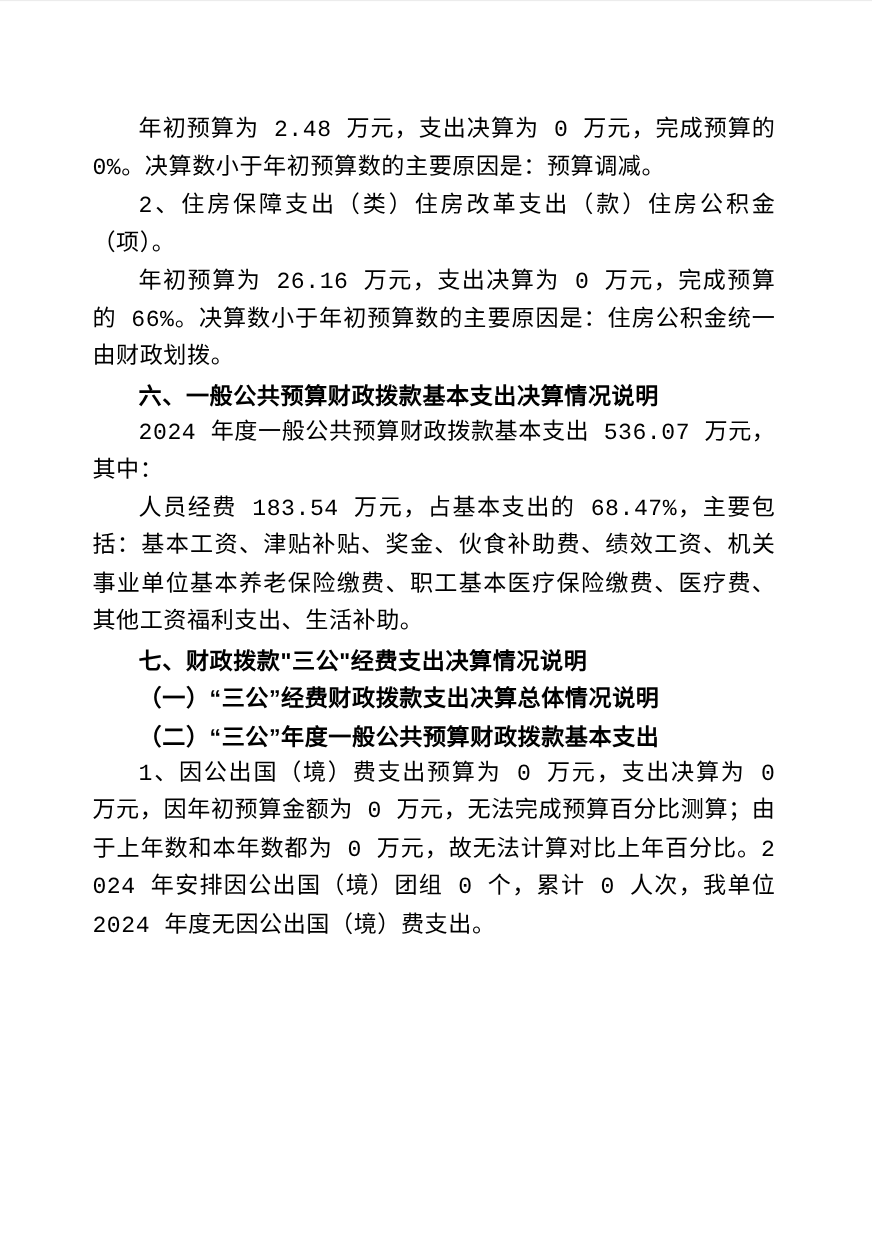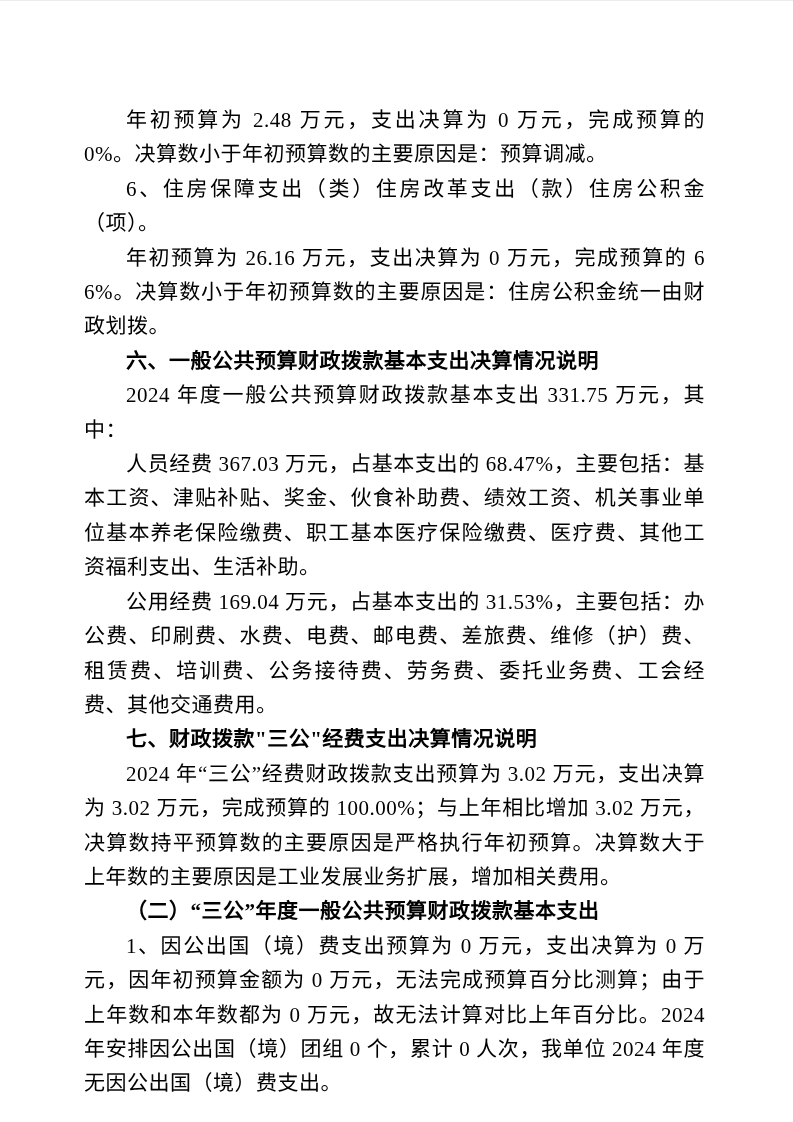--- a/index.html
+++ b/index.html
@@ -18,50 +18,49 @@
   }
   .content {
     position: absolute;
     left: 84px;
     top: 102px;
     width: 621px;
     color: #000000;
   }
   .para {
     margin: 0;
-    font-family: Liberation Serif, serif;
+    font-family: Liberation Mono, monospace;
     font-size: 21px;
     line-height: 34.4px;
     text-align: justify;
     text-indent: 2em;
     letter-spacing: 0.5px;
     word-break: break-all;
   }
   .heading {
     margin: 0;
-    font-family: Liberation Serif, serif;
+    font-family: Liberation Sans, sans-serif;
     font-weight: 700;
     font-size: 21px;
     line-height: 34.4px;
     text-align: justify;
     text-indent: 2em;
     letter-spacing: 0.5px;
     word-break: break-all;
   }
 </style>
 </head>
 <body>
 
 <div class="page">
   <div class="content">
     <p class="para">年初预算为 2.48 万元，支出决算为 0 万元，完成预算的 0%。决算数小于年初预算数的主要原因是：预算调减。</p>
-    <p class="para">6、住房保障支出（类）住房改革支出（款）住房公积金（项）。</p>
+    <p class="para">2、住房保障支出（类）住房改革支出（款）住房公积金（项）。</p>
     <p class="para">年初预算为 26.16 万元，支出决算为 0 万元，完成预算的 66%。决算数小于年初预算数的主要原因是：住房公积金统一由财政划拨。</p>
     <h3 class="heading">六、一般公共预算财政拨款基本支出决算情况说明</h3>
-    <p class="para">2024 年度一般公共预算财政拨款基本支出 331.75 万元，其中：</p>
-    <p class="para">人员经费 367.03 万元，占基本支出的 68.47%，主要包括：基本工资、津贴补贴、奖金、伙食补助费、绩效工资、机关事业单位基本养老保险缴费、职工基本医疗保险缴费、医疗费、其他工资福利支出、生活补助。</p>
-    <p class="para">公用经费 169.04 万元，占基本支出的 31.53%，主要包括：办公费、印刷费、水费、电费、邮电费、差旅费、维修（护）费、租赁费、培训费、公务接待费、劳务费、委托业务费、工会经费、其他交通费用。</p>
+    <p class="para">2024 年度一般公共预算财政拨款基本支出 536.07 万元，其中：</p>
+    <p class="para">人员经费 183.54 万元，占基本支出的 68.47%，主要包括：基本工资、津贴补贴、奖金、伙食补助费、绩效工资、机关事业单位基本养老保险缴费、职工基本医疗保险缴费、医疗费、其他工资福利支出、生活补助。</p>
     <h3 class="heading">七、财政拨款"三公"经费支出决算情况说明</h3>
-    <p class="para">2024 年“三公”经费财政拨款支出预算为 3.02 万元，支出决算为 3.02 万元，完成预算的 100.00%；与上年相比增加 3.02 万元，决算数持平预算数的主要原因是严格执行年初预算。决算数大于上年数的主要原因是工业发展业务扩展，增加相关费用。</p>
+    <h3 class="heading">（一）“三公”经费财政拨款支出决算总体情况说明</h3>
     <h3 class="heading">（二）“三公”年度一般公共预算财政拨款基本支出</h3>
     <p class="para">1、因公出国（境）费支出预算为 0 万元，支出决算为 0 万元，因年初预算金额为 0 万元，无法完成预算百分比测算；由于上年数和本年数都为 0 万元，故无法计算对比上年百分比。2024 年安排因公出国（境）团组 0 个，累计 0 人次，我单位 2024 年度无因公出国（境）费支出。</p>
   </div>
 </div>
 
 </body></html>

